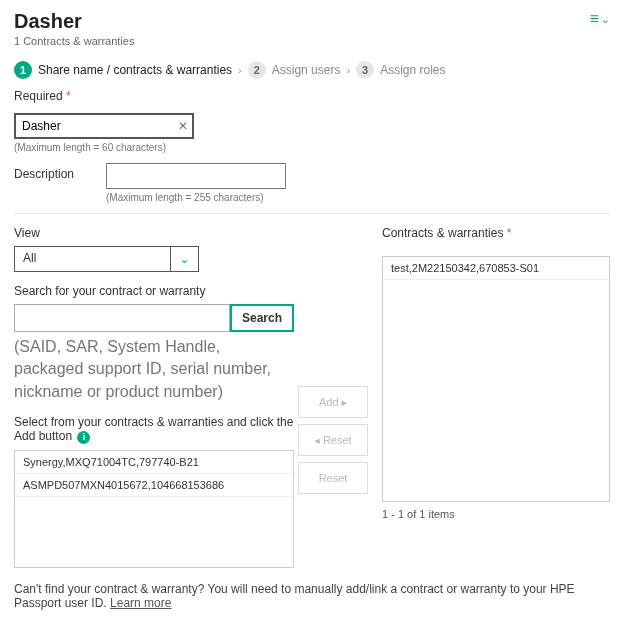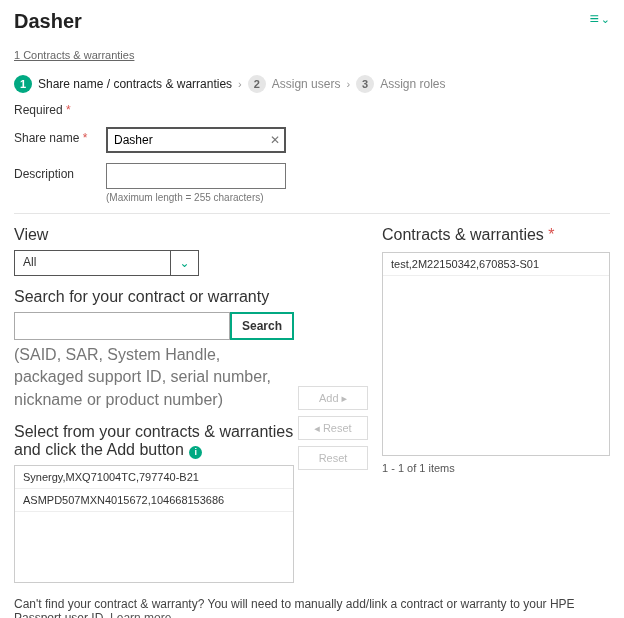--- a/index.html
+++ b/index.html
@@ -1,19 +1,19 @@
 <!DOCTYPE html>
 <html><head>
 <meta charset="utf-8">
 <style>
   * { box-sizing: border-box; margin: 0; padding: 0; }
   body { font-family: Arial, Helvetica, sans-serif; font-size: 12px; color: #333; padding: 10px 14px; width: 624px; }
   .header { display: flex; justify-content: space-between; align-items: flex-start; }
   .title { font-size: 20px; font-weight: bold; color: #222; }
-  .subtitle { font-size: 11px; color: #666; margin-top: 16px; text-decoration: underline; }
+  .subtitle { font-size: 11px; color: #666; margin-top: 2px; }
   .menu-icon { color: #01a982; font-size: 16px; display: flex; align-items: center; gap: 2px; cursor: pointer; }
   .wizard { font-size: 12px; margin: 14px 0 10px 0; display: flex; align-items: center; gap: 6px; flex-wrap: wrap; }
   .step-badge { display: inline-flex; align-items: center; justify-content: center; width: 18px; height: 18px; border-radius: 50%; font-size: 11px; font-weight: bold; }
   .step-active { background: #01a982; color: #fff; }
   .step-inactive { background: #e6e6e6; color: #666; }
   .step-label { color: #888; }
   .step-label.active { color: #222; font-weight: normal; }
   .chev { color: #999; font-size: 11px; }
   .section-label { font-size: 12px; color: #333; margin-bottom: 10px; }
   .req { color: #d9534f; }
@@ -21,32 +21,32 @@
   .form-label { width: 92px; font-size: 12px; color: #333; padding-top: 4px; }
   .form-field { flex: 1; max-width: 180px; }
   .form-field input { width: 100%; height: 26px; padding: 2px 6px; font-size: 12px; border: 1px solid #767676; }
   .form-field.share input { border: 2px solid #555; }
   .hint { font-size: 10px; color: #767676; margin-top: 3px; }
   hr.sep { border: none; border-top: 1px solid #e5e5e5; margin: 10px 0 12px 0; }
   .two-col { display: flex; gap: 14px; }
   .col-left { width: 280px; }
   .col-mid { width: 70px; display: flex; flex-direction: column; gap: 6px; padding-top: 160px; align-items: stretch; margin-left: -10px; }
   .col-right { flex: 1; }
-  .field-title { font-size: 16px; color: #333; margin-bottom: 6px; }
+  .field-title { font-size: 12px; color: #333; margin-bottom: 6px; }
   .select-wrap { position: relative; width: 185px; height: 26px; border: 1px solid #555; display: flex; }
   .select-value { flex: 1; padding: 4px 8px; font-size: 12px; }
   .select-btn { width: 28px; border-left: 1px solid #555; display: flex; align-items: center; justify-content: center; color: #01a982; cursor: pointer; }
   .search-row { display: flex; gap: 0; margin-top: 4px; }
   .search-input { flex: 1; height: 28px; border: 1px solid #aaa; padding: 2px 6px; font-size: 12px; }
   .btn-search { height: 28px; padding: 0 10px; background: #fff; border: 2px solid #01a982; color: #333; font-weight: bold; font-size: 12px; cursor: pointer; }
   .small-grey { font-size: 16px; color: #767676; line-height: 1.4; }
   .list-box { border: 1px solid #ccc; height: 118px; overflow: auto; margin-top: 6px; }
   .list-row { padding: 5px 8px; font-size: 11px; border-bottom: 1px solid #eee; cursor: pointer; }
-  .right-box { border: 1px solid #ccc; height: 204px; overflow: auto; margin-top: 8px; }
-  .mid-btn { height: 24px; font-size: 11px; background: #fff; border: 1px solid #ddd; color: #bbb; cursor: default; }
+  .right-box { border: 1px solid #ccc; height: 246px; overflow: auto; margin-top: 16px; }
+  .mid-btn { height: 32px; font-size: 11px; background: #fff; border: 1px solid #ddd; color: #bbb; cursor: default; }
   .count { font-size: 11px; color: #555; margin-top: 6px; }
   .help-line { font-size: 12px; color: #444; margin-top: 14px; }
   .help-line a { color: #555; }
   .footer { display: flex; justify-content: flex-end; gap: 8px; margin-top: 12px; padding-top: 12px; border-top: 1px solid #e5e5e5; }
   .btn { height: 28px; padding: 0 14px; font-size: 12px; font-weight: bold; cursor: pointer; }
   .btn-cancel { background: #fff; border: 2px solid #01a982; color: #333; }
   .btn-next { background: #01a982; border: 2px solid #01a982; color: #fff; }
   .info-icon { display:inline-flex; width:13px; height:13px; border-radius:50%; background:#01a982; color:#fff; font-size:9px; align-items:center; justify-content:center; font-weight:bold; margin-left:2px;}
   .clear-x { position:absolute; right:6px; top:50%; transform:translateY(-50%); color:#767676; font-size:12px; cursor:pointer;}
   .share-wrap { position:relative; }
@@ -74,28 +74,26 @@
   <span class="chev">›</span>
   <span class="step-badge step-inactive">3</span>
   <span class="step-label">Assign roles</span>
 </div>
 
 <div class="section-label">
   <span>Required</span> <span class="req">*</span>
 </div>
 
 <div class="form-row">
-  <div class="form-label">
-    <span>Share name</span> <span class="req">*</span>
-  </div>
   <div class="form-field share">
     <div class="share-wrap">
       <input type="text" value="Dasher" style="">
       <span class="clear-x">✕</span>
     </div>
+    <div class="hint">(Maximum length = 60 characters)</div>
   </div>
 </div>
 
 <div class="form-row">
   <div class="form-label">Description</div>
   <div class="form-field">
     <input type="text" value="" style="">
     <div class="hint">(Maximum length = 255 characters)</div>
   </div>
 </div>

